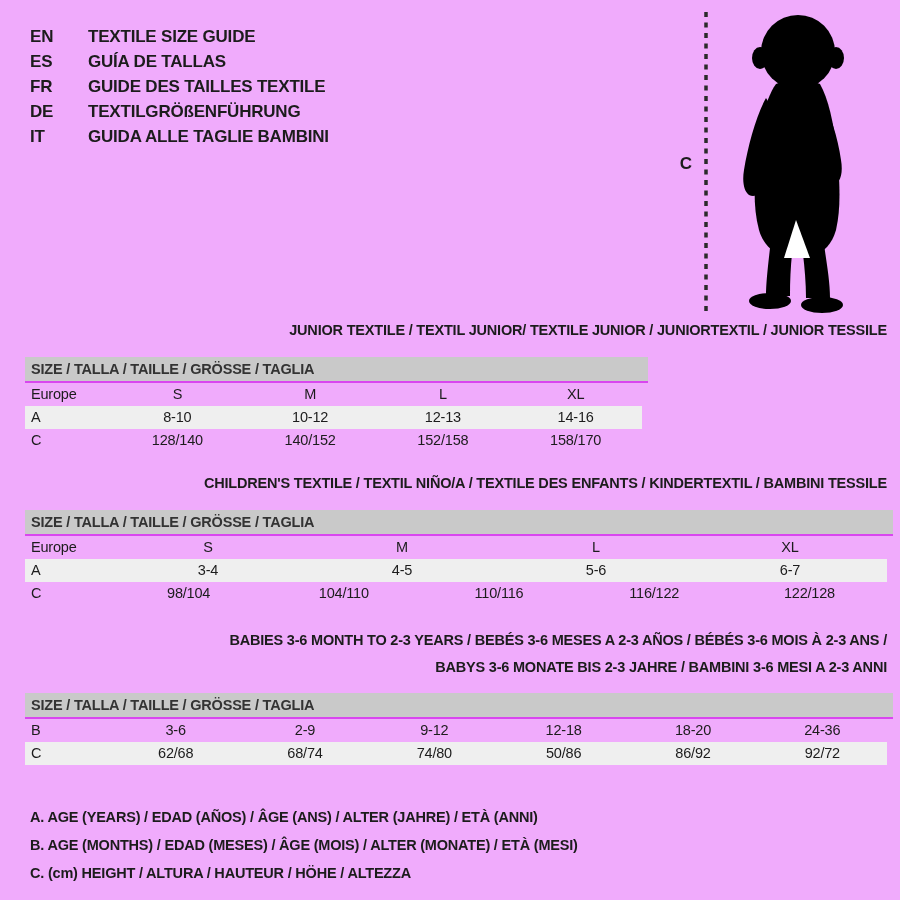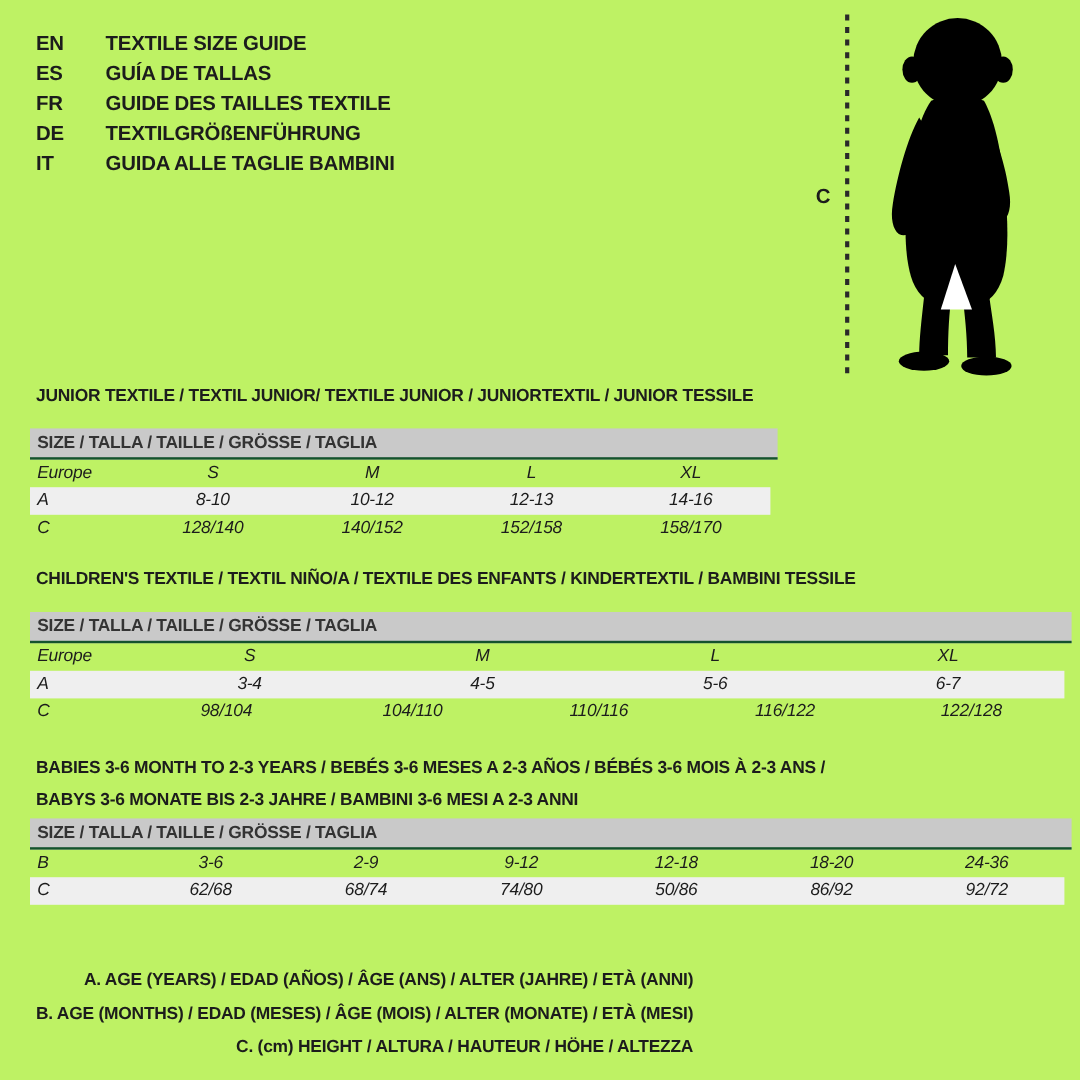--- a/index.html
+++ b/index.html
@@ -1,48 +1,48 @@
 <!DOCTYPE html>
 <html><head>
 <meta charset="utf-8">
 <style>
   html,body{margin:0;padding:0;background:#ffffff;}
   .page{
-    position:relative;width:900px;height:900px;background:#bef264;
+    position:relative;width:900px;height:900px;background:#f0abfc;
     font-family:"Liberation Sans",sans-serif;color:#1c1c1c;overflow:hidden;
   }
   
   .lang{position:absolute;left:30px;top:24px;}
   .lang-row{display:flex;line-height:25px;font-weight:bold;font-size:17px;letter-spacing:-0.2px;}
   .lang-code{width:58px;}
   
   .figure{position:absolute;top:8px;right:30px;height:312px;display:flex;align-items:stretch;}
   .c-label{align-self:center;font-weight:bold;font-size:17px;margin-right:10px;}
   .dotline{margin-right:10px;}
   
   .content{position:absolute;left:25px;top:322px;width:862px;}
-  .tbl-title{font-weight:bold;font-size:14.5px;letter-spacing:-0.2px;margin:0 0 19px 5px;}
-  .tbl-title.two-line{line-height:27px;margin-bottom:1px;}
+  .tbl-title{font-weight:bold;font-size:14.5px;letter-spacing:-0.2px;margin:0 0 19px 5px;text-align:right;}
+  .tbl-title.two-line{line-height:27px;margin-bottom:12px;}
   .size-bar{
     background:#c9c9c9;height:24px;line-height:24px;padding-left:6px;
     font-size:14.5px;font-weight:bold;color:#333;letter-spacing:-0.2px;
-    border-bottom:2px solid #14532d;box-sizing:border-box0;
+    border-bottom:2px solid #d946ef;box-sizing:border-box0;
   }
   .rows{width:100%;}
-  .trow{display:flex;height:23px;line-height:23px;font-size:14.5px;letter-spacing:-0.2px;font-style:italic;}
+  .trow{display:flex;height:23px;line-height:23px;font-size:14.5px;letter-spacing:-0.2px;}
   .rows .trow:nth-child(even){background:#efefef;}
   .trow .lbl{width:80px;padding-left:6px;}
   .trow .cell{flex:1;text-align:center;}
   .w-junior{width:617px;}
   .w-full{width:862px;}
   .sect{margin:0;}
   .gap1{height:23px;}  
   .gap2{height:22px;}  
   
-  .legend{position:absolute;left:30px;top:803px;font-weight:bold;font-size:14.5px;line-height:28px;letter-spacing:-0.2px;text-align:right;}
+  .legend{position:absolute;left:30px;top:803px;font-weight:bold;font-size:14.5px;line-height:28px;letter-spacing:-0.2px;}
 </style>
 </head>
 <body>
 
 <div class="page">
 
   <div class="lang">
     <div class="lang-row">
       <span class="lang-code">EN</span>
       <span class="lang-label">TEXTILE SIZE GUIDE</span>

